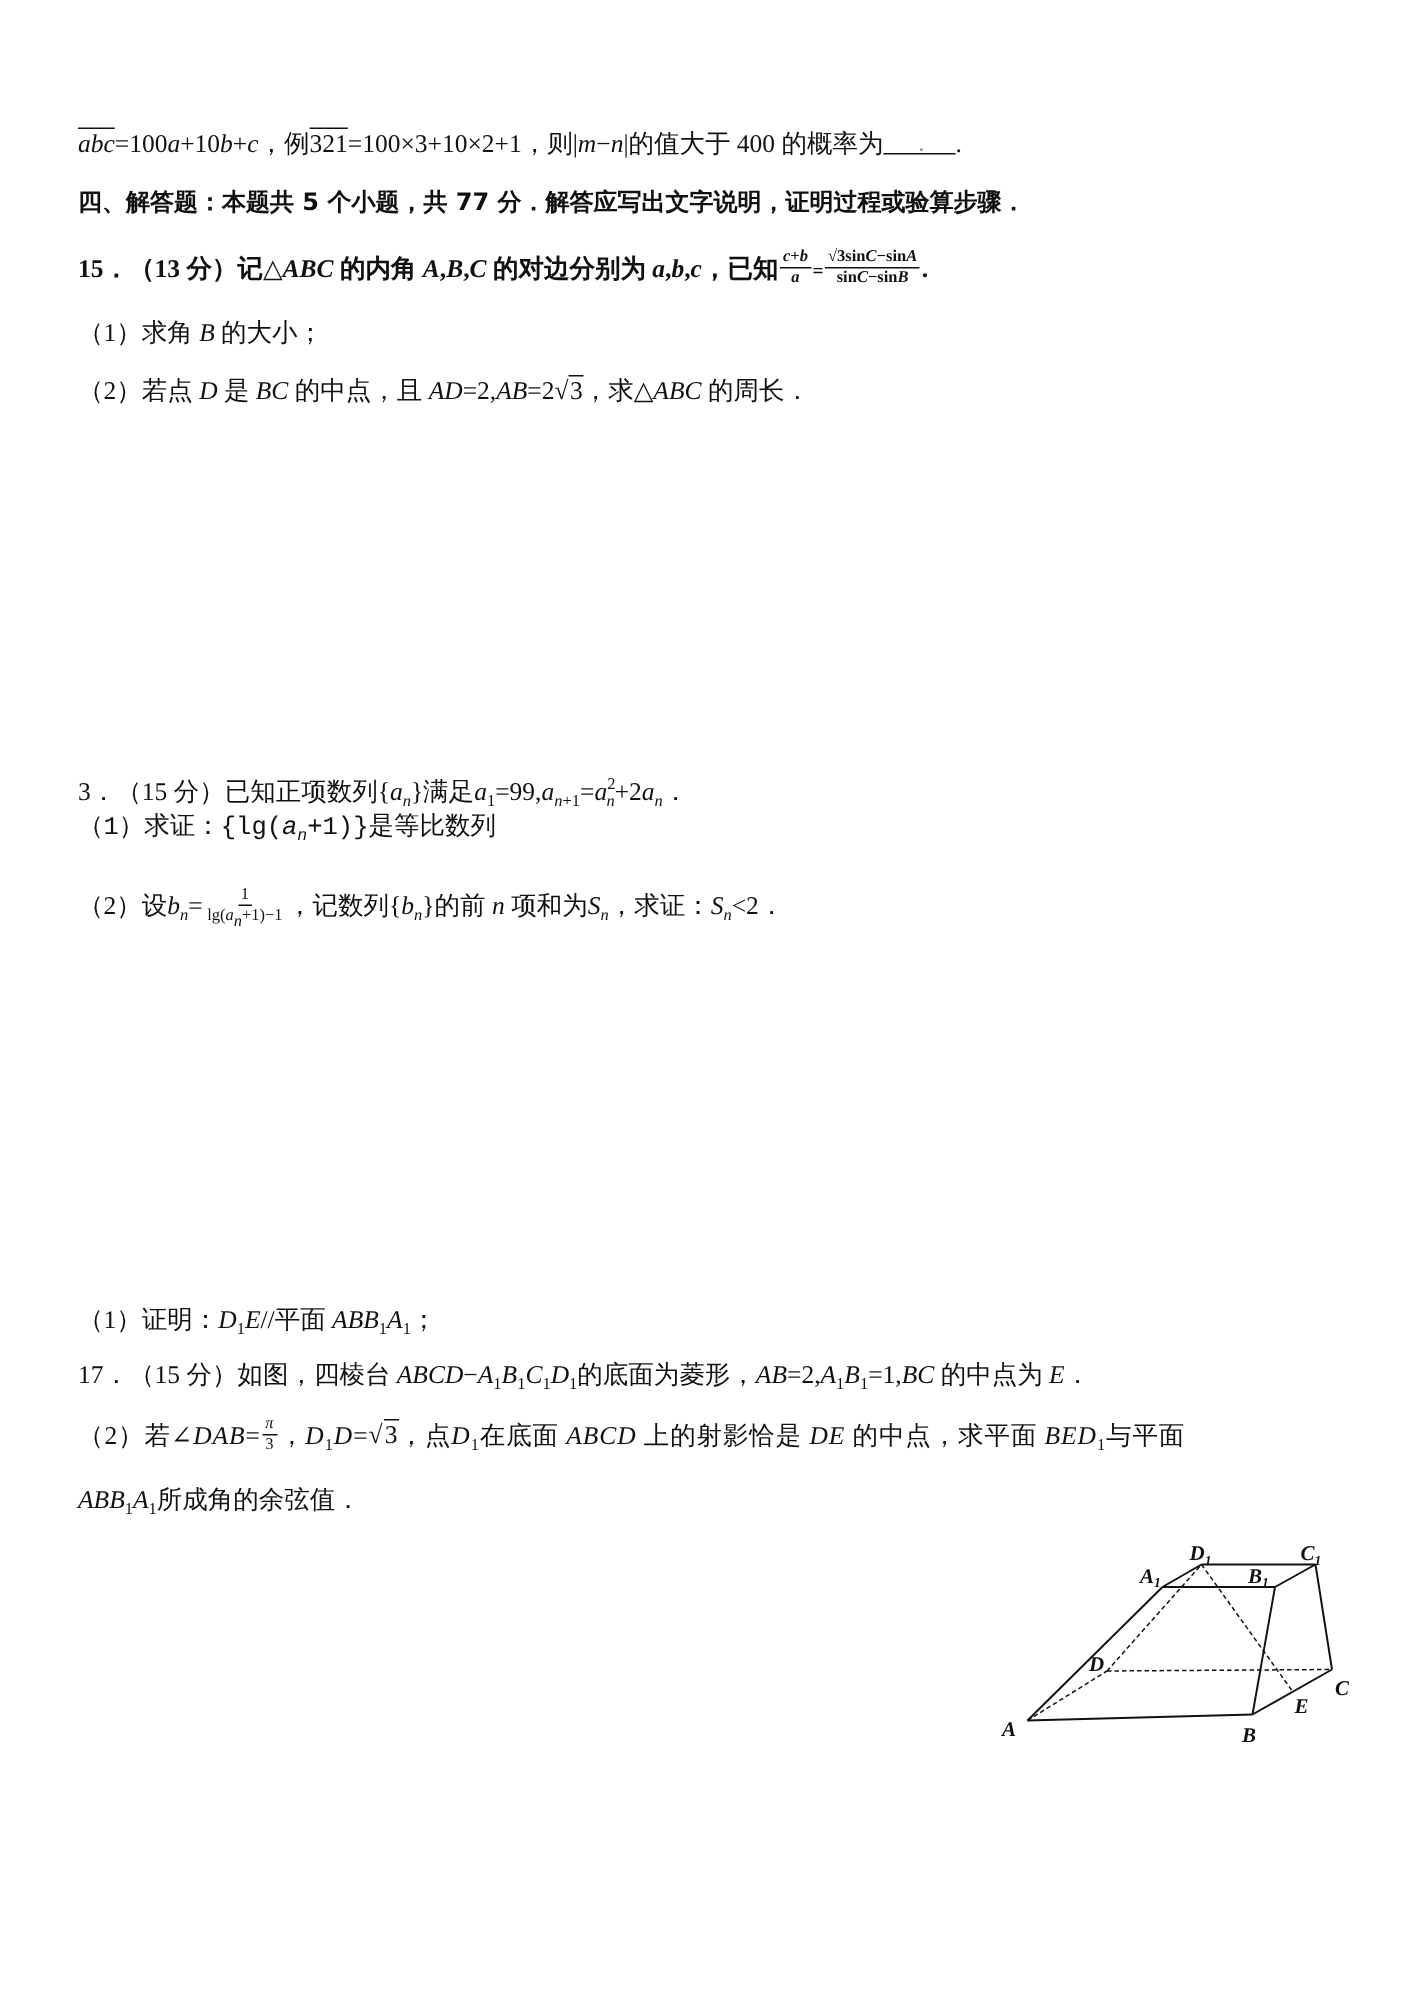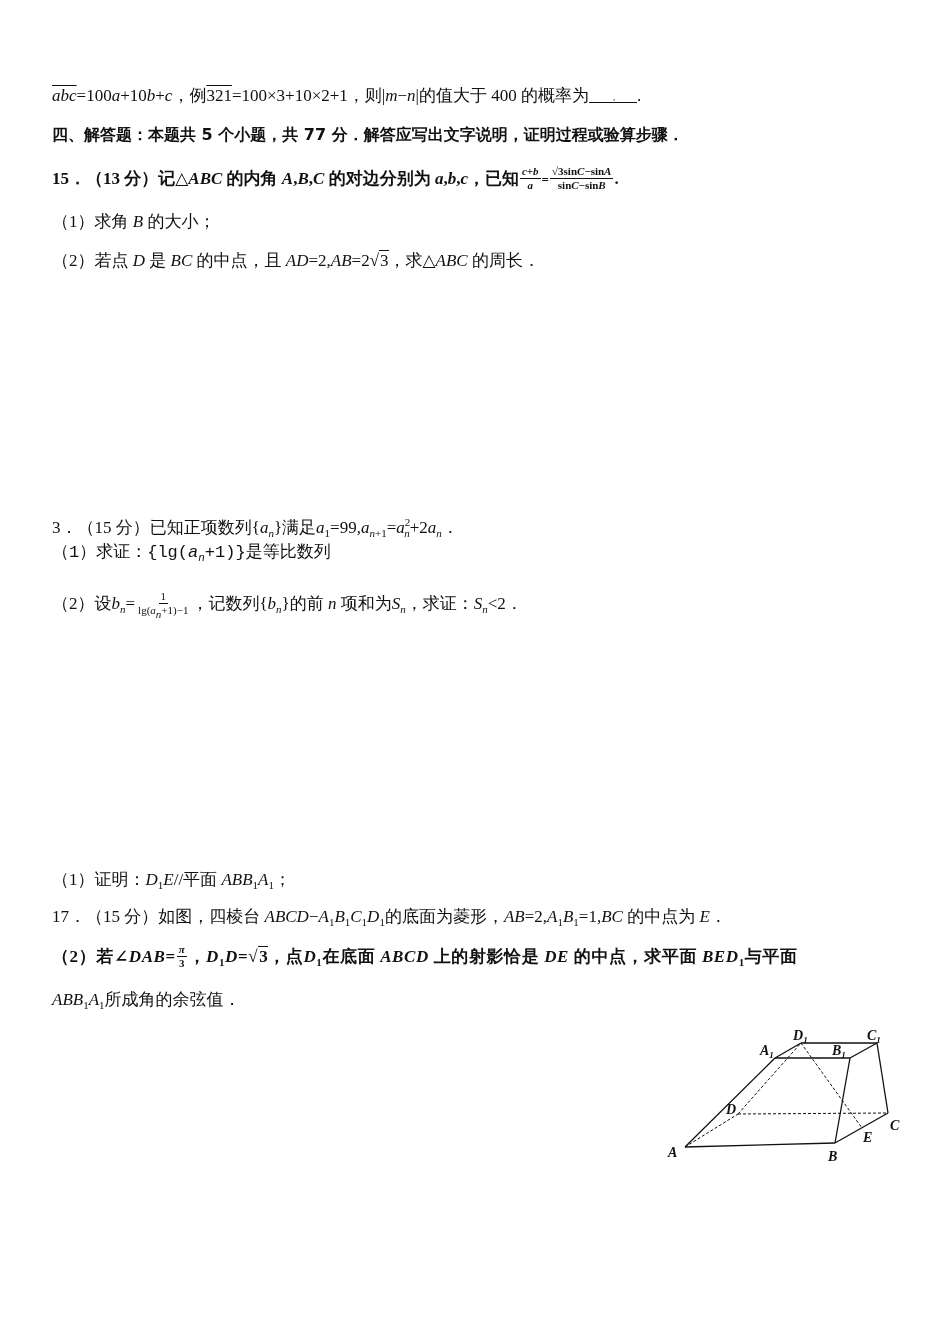--- a/index.html
+++ b/index.html
@@ -50,21 +50,21 @@
 <div class="line" style="top:541px;font-family:Liberation Mono, monospace;">（1）求证：{lg(<i>a<sub>n</sub></i>+1)}是等比数列</div>
 <div class="line" style="top:592px;">（2）设<i>b<sub>n</sub></i>=<span class="frac">
       <span class="num">1</span>
       <span class="den">lg(<i>a<sub>n</sub></i>+1)−1</span>
     </span>，记数列{<i>b<sub>n</sub></i>}的前 <i>n</i> 项和为<i>S<sub>n</sub></i>，求证：<i>S<sub>n</sub></i>&lt;2．</div>
 
 <div class="line" style="top:905px;font-family:Liberation Serif, serif;">
   <span>17．</span><span>（15 分）</span><span>如图，四棱台 <i>ABCD</i>−<i>A</i><sub>1</sub><i>B</i><sub>1</sub><i>C</i><sub>1</sub><i>D</i><sub>1</sub>的底面为菱形，<i>AB</i>=2,<i>A</i><sub>1</sub><i>B</i><sub>1</sub>=1,<i>BC</i> 的中点为 <i>E</i>．</span>
 </div>
 <div class="line" style="top:868px;">（1）证明：<i>D</i><sub>1</sub><i>E</i>//平面 <i>ABB</i><sub>1</sub><i>A</i><sub>1</sub>；</div>
-<div class="line" style="top:945px; width:846px; letter-spacing:0.6px;font-weight:bold;">（2）若∠<i>DAB</i>=<span class="frac">
+<div class="line" style="top:945px; width:846px; letter-spacing:0.6px;">（2）若∠<i>DAB</i>=<span class="frac">
       <span class="num"><i>π</i></span>
       <span class="den">3</span>
     </span>，<i>D</i><sub>1</sub><i>D</i>=<span class="sqrt">√<span class="rad">3</span></span>，点<i>D</i><sub>1</sub>在底面 <i>ABCD</i> 上的射影恰是 <i>DE</i> 的中点，求平面 <i>BED</i><sub>1</sub>与平面</div>
 <div class="line" style="top:988px;"><i>ABB</i><sub>1</sub><i>A</i><sub>1</sub>所成角的余弦值．</div>
 
 <svg id="figure" viewBox="0 0 250 150" xmlns="http://www.w3.org/2000/svg">
   <g stroke="#111" stroke-width="1.3" fill="none">
 
     <line x1="25" y1="127" x2="175" y2="123"></line>
     <line x1="175" y1="123" x2="228" y2="93"></line>

